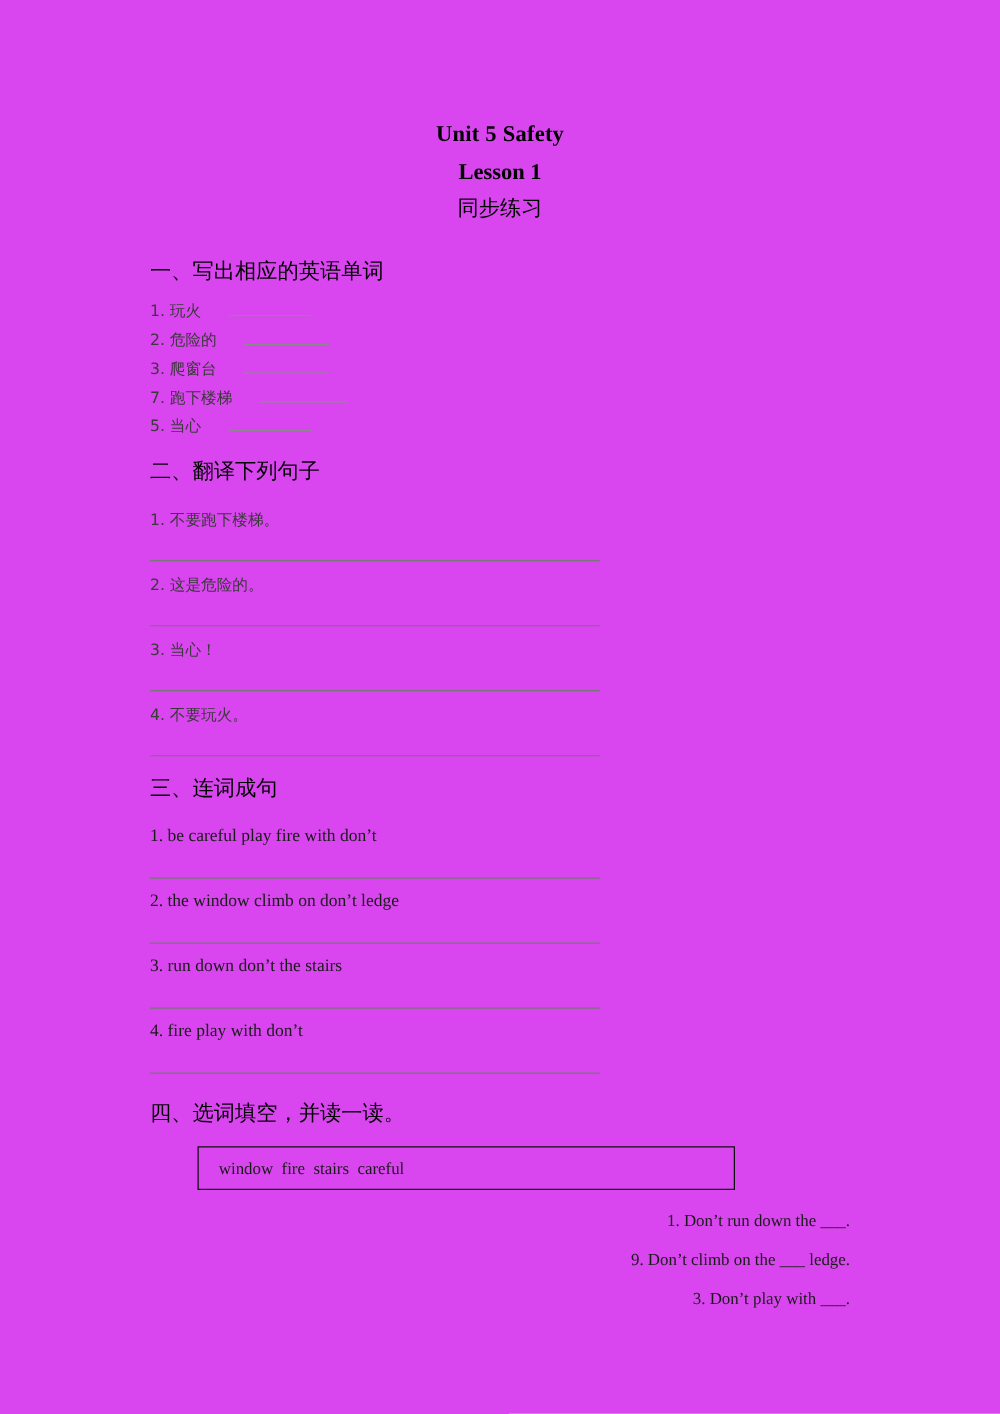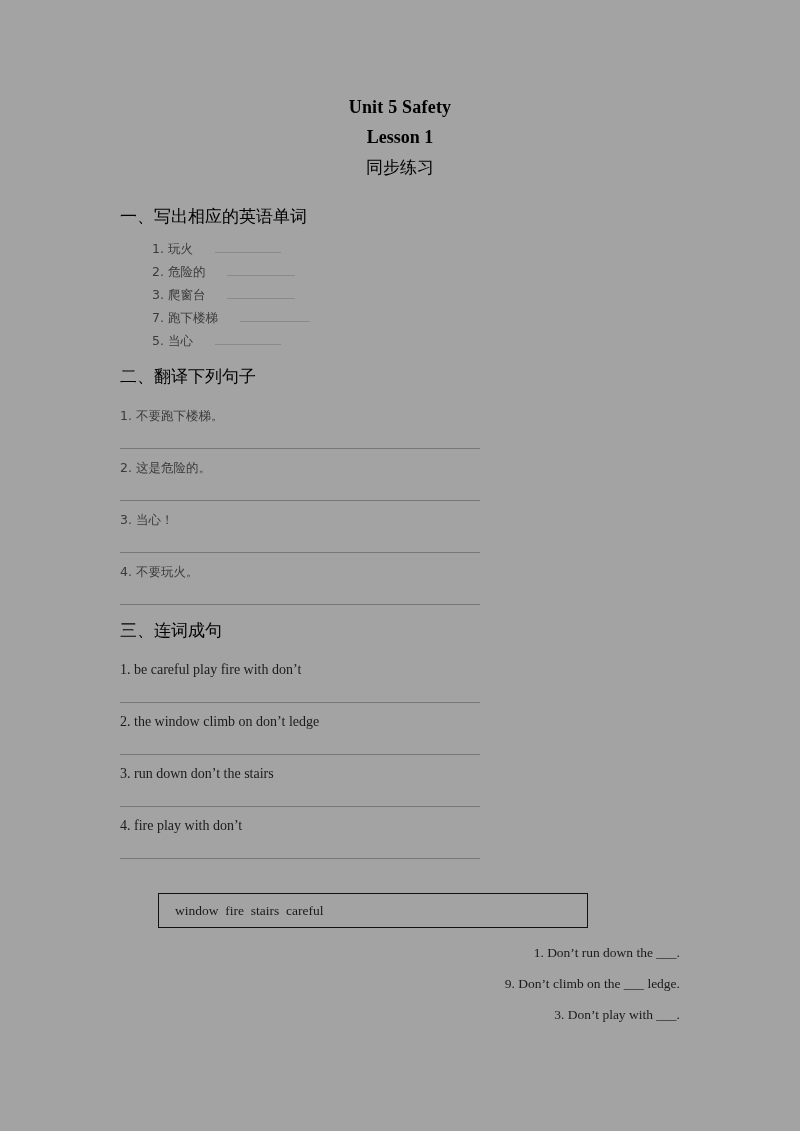--- a/index.html
+++ b/index.html
@@ -15,21 +15,21 @@
     color: #000000;
     overflow: hidden;
   }
 
   .page {
     position: absolute;
     left: 0;
     top: 0;
     width: 800px;
     height: 1131px;
-    background: #a3a3a3;
+    background: #d946ef;
   }
 
   
   .title-block {
     position: absolute;
     left: 0;
     top: 92px;
     width: 800px;
     text-align: center;
   }
@@ -75,21 +75,21 @@
   
   .vocab-list { margin: 0; padding: 0; }
   .vocab-item {
     font-family: "DejaVu Sans", "Liberation Sans", sans-serif;
     font-size: 12.5px;
     line-height: 23px;
     height: 23px;
     white-space: nowrap;
     color: #3a3a3a;
   }
-  .vocab-term { display: inline-block; margin-left: 32px; }
+  .vocab-term { display: inline-block; }
   .vocab-blank {
     display: inline-block;
     border-bottom: 1px solid #8a8a8a;
     height: 13px;
     vertical-align: baseline;
     margin-left: 22px;
   }
   .vb-w1 { width: 66px; }
   .vb-w2 { width: 68px; }
   .vb-w3 { width: 68px; }
@@ -227,20 +227,21 @@
         <div class="qa-item">
           <div class="qa-text-en">4. fire play with don’t</div>
           <div class="answer-rule"></div>
         </div>
       </div>
     </div>
 
     <div class="sec-gap-3"></div>
 
     <div class="section">
+      <div class="sec-heading">四、选词填空，并读一读。</div>
       <div class="wordbank">window  fire  stairs  careful</div>
       <div class="fill-list">
         <div class="fill-item">1. Don’t run down the ___.</div>
         <div class="fill-item">9. Don’t climb on the ___ ledge.</div>
         <div class="fill-item">3. Don’t play with ___.</div>
       </div>
     </div>
 
   </div>
 </div>

